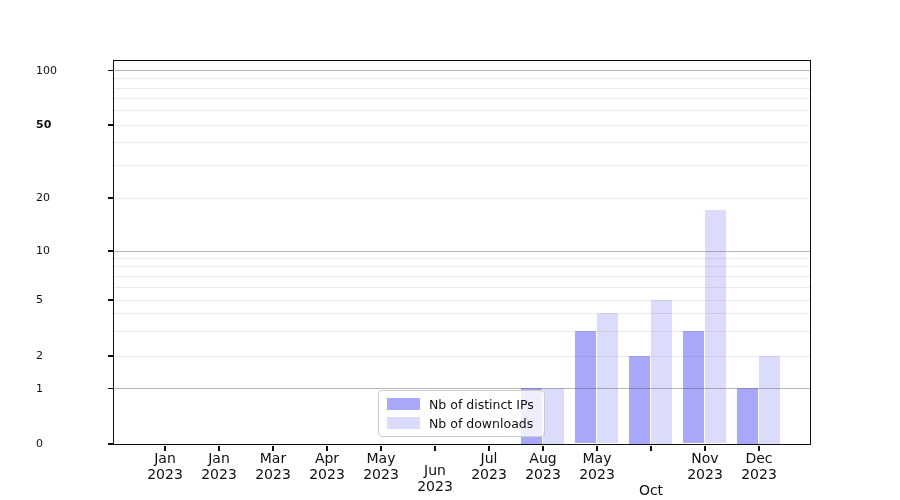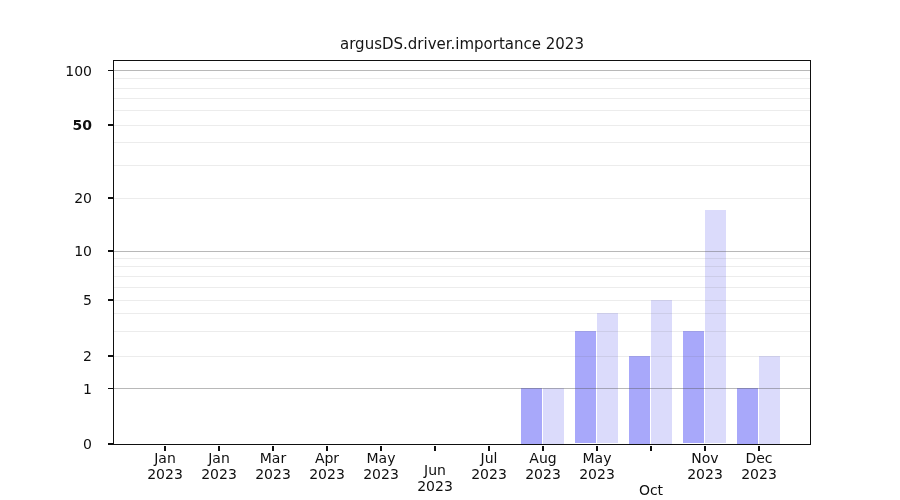--- a/index.html
+++ b/index.html
@@ -9,37 +9,36 @@
   .chart-title { position:absolute; left:114px; top:35px; width:696px; text-align:center;
                  font-size:15px; color:#151515; }
   .plot { position:absolute; left:112.5px; top:59.5px; width:696px; height:383px;
           border:1.5px solid #0f0f0f; box-sizing:content-box; background:#ffffff; }
   .bar { position:absolute; }
   .gridline { position:absolute; left:0; width:100%; height:1px; }
   .gridline.major { background:rgba(85,85,85,0.42); }
   .gridline.minor { background:rgba(100,100,100,0.12); }
   .ytickmark { position:absolute; left:107.5px; width:5px; height:1.5px; background:#0f0f0f; }
   .xtickmark { position:absolute; top:445.5px; width:1.5px; height:5px; background:#0f0f0f; }
-  .ylabel { position:absolute; left:28px; width:64px; text-align:right; font-size:14px;
+  .ylabel { position:absolute; left:36px; width:64px; text-align:left; font-size:11px;
             line-height:14px; color:#0f0f0f; }
   .xlabel { position:absolute; top:451px; width:64px; text-align:center; font-size:14px;
             line-height:15.5px; color:#0f0f0f; }
   .legend { position:absolute; left:378px; top:390px; width:167px; height:47px;
             background:rgba(255,255,255,0.8); border:1px solid #cccccc; border-radius:4px;
             box-sizing:border-box; display:flex; flex-direction:column; justify-content:center;
             gap:4px; padding:4px 8px; }
   .legend-row { display:flex; align-items:center; gap:9px; }
   .legend-swatch { width:33px; height:12px; flex:0 0 33px; }
   .legend-label { font-size:12.5px; color:#101010; white-space:nowrap; }
 </style>
 </head>
 <body>
 
 <div class="figure">
-  <div class="chart-title">argusDS.driver.importance 2023</div>
   <div class="plot">
       <div class="bar" style="left: 407.4px; width: 21.6px; top: 327.5px; height: 55.5px; background: rgb(168, 168, 250);"></div>
       <div class="bar" style="left: 461.4px; width: 21.6px; top: 270.22px; height: 112.78px; background: rgb(168, 168, 250);"></div>
       <div class="bar" style="left: 515.4px; width: 21.6px; top: 295px; height: 88px; background: rgb(168, 168, 250);"></div>
       <div class="bar" style="left: 569.4px; width: 21.6px; top: 270.22px; height: 112.78px; background: rgb(168, 168, 250);"></div>
       <div class="bar" style="left: 623.4px; width: 21.6px; top: 327.5px; height: 55.5px; background: rgb(168, 168, 250);"></div>
       <div class="bar" style="left: 429px; width: 21.6px; top: 327.5px; height: 55.5px; background: rgb(219, 219, 251);"></div>
       <div class="bar" style="left: 483px; width: 21.6px; top: 252.638px; height: 130.362px; background: rgb(219, 219, 251);"></div>
       <div class="bar" style="left: 537px; width: 21.6px; top: 239px; height: 144px; background: rgb(219, 219, 251);"></div>
       <div class="bar" style="left: 591px; width: 21.6px; top: 149.427px; height: 233.573px; background: rgb(219, 219, 251);"></div>
@@ -57,20 +56,30 @@
       <div class="gridline minor" style="top: 81.7776px;"></div>
       <div class="gridline minor" style="top: 64px;"></div>
       <div class="gridline minor" style="top: 49.6646px;"></div>
       <div class="gridline minor" style="top: 37.5442px;"></div>
       <div class="gridline minor" style="top: 27.0451px;"></div>
       <div class="gridline minor" style="top: 17.7842px;"></div>
       <div class="gridline major" style="top: 327.5px;"></div>
       <div class="gridline major" style="top: 190px;"></div>
       <div class="gridline major" style="top: 9.5px;"></div>
     </div>
+  <div class="legend">
+    <div class="legend-row">
+      <span class="legend-swatch" style="background: rgb(168, 168, 250);"></span>
+      <span class="legend-label">Nb of distinct IPs</span>
+    </div>
+    <div class="legend-row">
+      <span class="legend-swatch" style="background: rgb(219, 219, 251);"></span>
+      <span class="legend-label">Nb of downloads</span>
+    </div>
+  </div>
 <div class="ytickmark" style="top: 443.25px;"></div>
     <div class="ylabel" style="top: 437px;">0</div>
     <div class="ytickmark" style="top: 387.75px;"></div>
     <div class="ylabel" style="top: 381.5px;">1</div>
     <div class="ytickmark" style="top: 355.25px;"></div>
     <div class="ylabel" style="top: 349px;">2</div>
     <div class="ytickmark" style="top: 299.25px;"></div>
     <div class="ylabel" style="top: 293px;">5</div>
     <div class="ytickmark" style="top: 250.25px;"></div>
     <div class="ylabel" style="top: 244px;">10</div>

